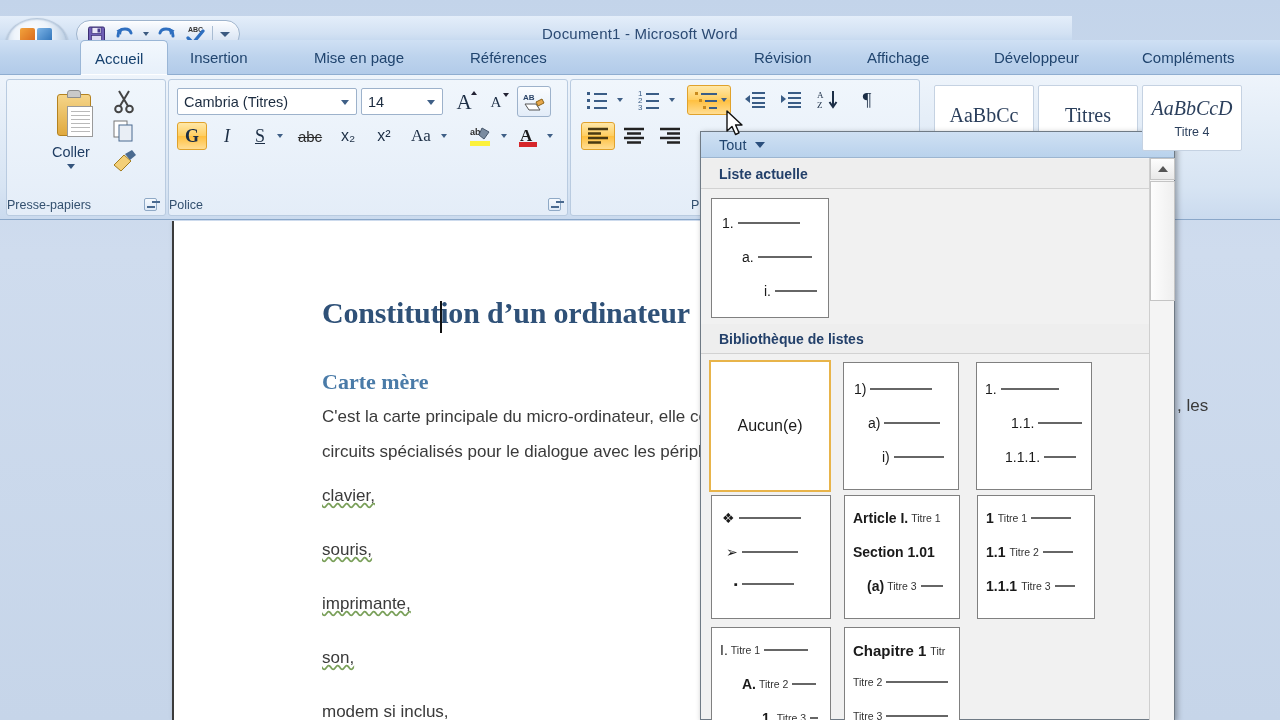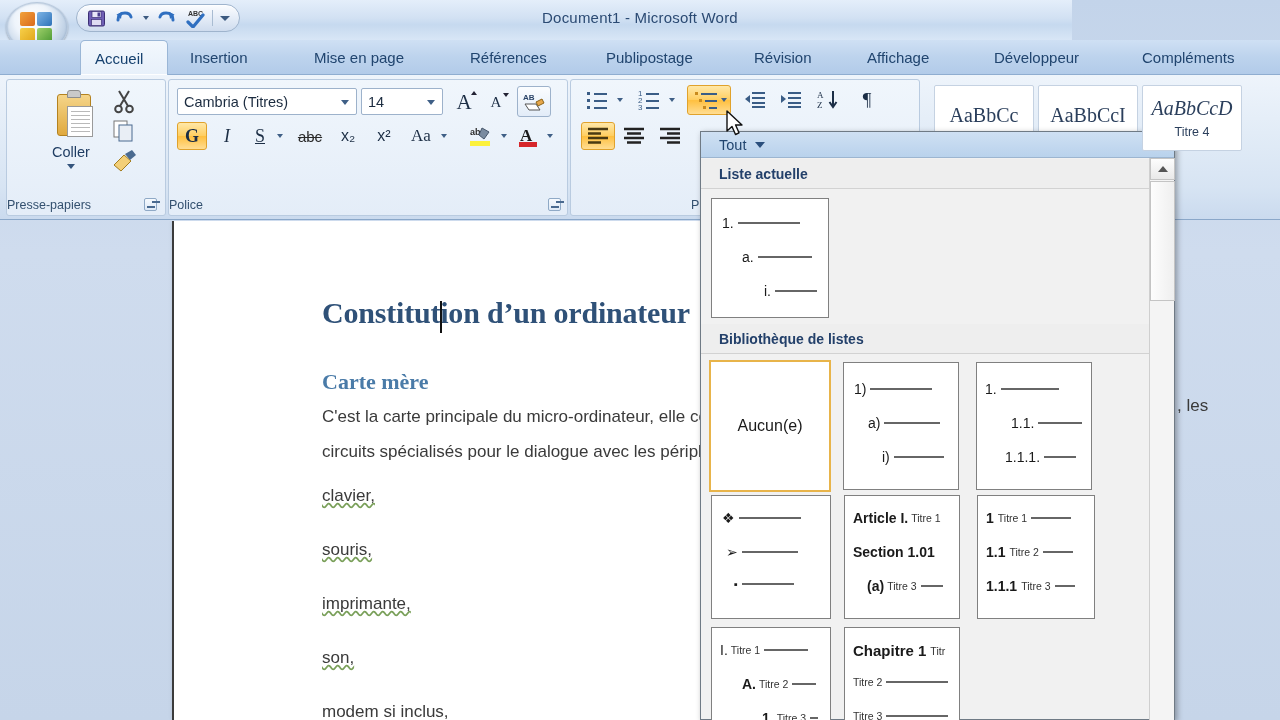--- a/index.html
+++ b/index.html
@@ -8,21 +8,21 @@
     overflow: hidden;
     font-family: "Liberation Sans", sans-serif;
   }
   body {
     position: relative;
     background: linear-gradient(180deg,#c3d4ea 0%,#cfdcee 35%,#c6d5e9 100%);
   }
 
   
   #titlebar {
-    position:absolute; left:0; top:0; width:1072px; height:40px;
+    position:absolute; left:0; top:16px; width:1072px; height:40px;
     background: linear-gradient(180deg,#e4eefa 0%,#d2e1f3 45%,#c6d9ef 62%,#d8e6f6 100%);
   }
   #title-text {
     position:absolute; left:0; top:9px; width:1280px; text-align:center;
     font-size:15px; color:#2b4a73; letter-spacing:.2px;
   }
 
   
   #office-orb {
     position:absolute; left:6px; top:2px; width:62px; height:50px;
@@ -273,21 +273,20 @@
   </div>
 
   <div id="title-text">Document1 - Microsoft Word</div>
 </div>
 
 <div id="tabstrip">
   <div class="tab active" style="left:80px;width:88px">Accueil</div>
   <div class="tab" style="left:176px">Insertion</div>
   <div class="tab" style="left:300px">Mise en page</div>
   <div class="tab" style="left:456px">Références</div>
-  <div class="tab" style="left:592px">Publipostage</div>
   <div class="tab" style="left:740px">Révision</div>
   <div class="tab" style="left:853px">Affichage</div>
   <div class="tab" style="left:980px">Développeur</div>
   <div class="tab" style="left:1128px">Compléments</div>
 </div>
 
 <div id="ribbon">
 
   <div class="grp" id="grp-clipboard">
     <div id="paste-btn">
@@ -477,21 +476,21 @@
     </div>
     <div class="grp-label" style="text-align:left;padding-left:120px">P</div>
   </div>
 
   <div class="grp" id="grp-styles">
     <div class="stylecard" style="left:8px">
       <span class="style-sample">AaBbCc</span>
       <span class="style-name"></span>
     </div>
     <div class="stylecard" style="left:112px">
-      <span class="style-sample">AaBbCcI</span>
+      <span class="style-sample">Titres</span>
       <span class="style-name"></span>
     </div>
     <div class="stylecard" style="left:216px;z-index:60">
       <span class="style-sample" style="font-style:italic">AaBbCcD</span>
       <span class="style-name">Titre 4</span>
     </div>
   </div>
 </div>
 
 <div id="doc-area">

